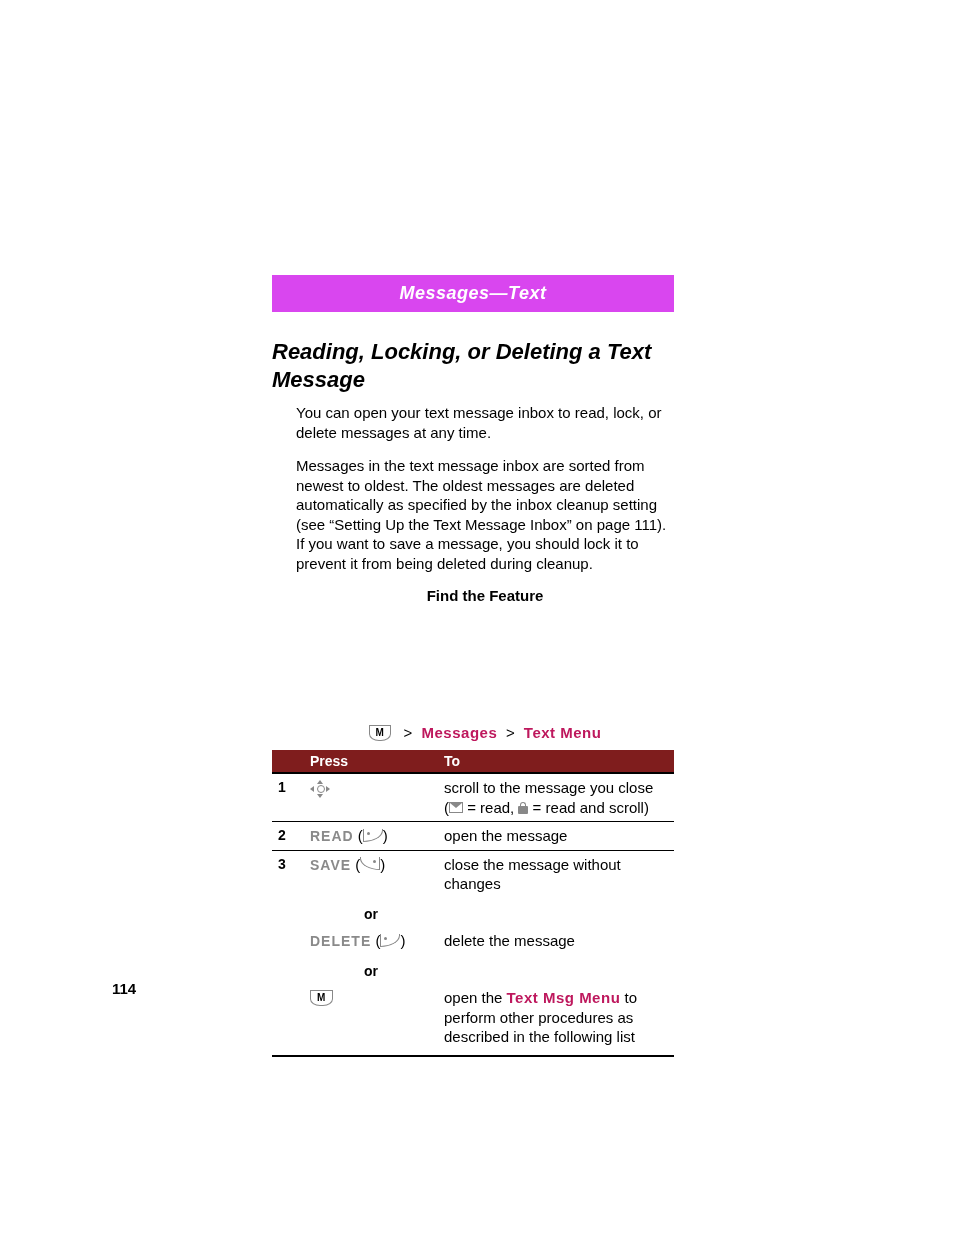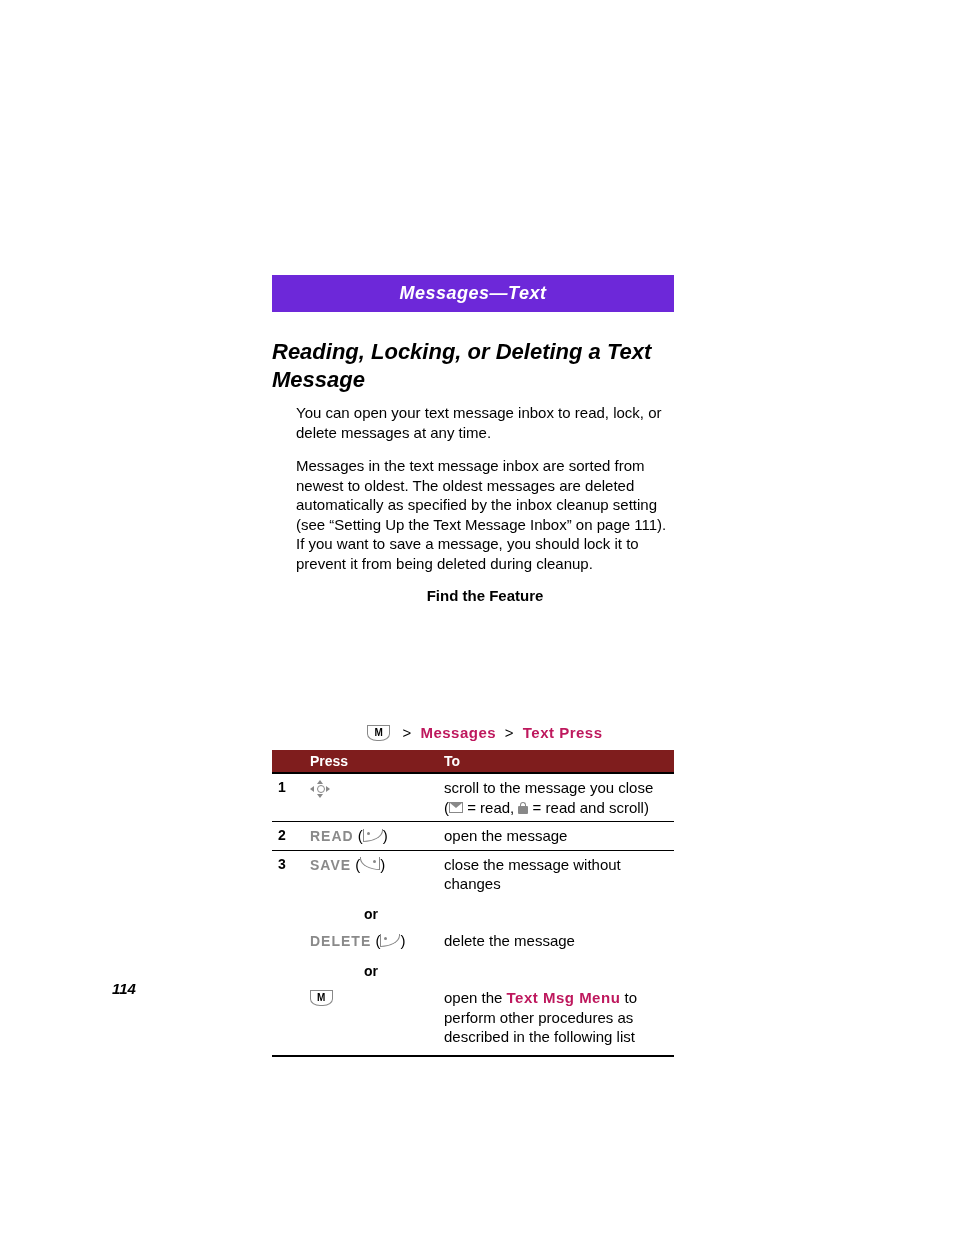--- a/index.html
+++ b/index.html
@@ -12,21 +12,21 @@
   }
   .page {
     width: 954px;
     height: 1235px;
     box-sizing: border-box;
     margin: 0 auto;
     padding: 275px 280px 0 272px;
     position: relative;
   }
   .header-bar {
-    background: #6d28d9;
+    background: #d946ef;
     color: #fff;
     font-style: italic;
     font-weight: 700;
     font-size: 18px;
     text-align: center;
     padding: 8px 0;
     margin-bottom: 26px;
     letter-spacing: 0.5px;
   }
   .section-title {
@@ -215,21 +215,20 @@
     color:#be185d;
     font-weight:700;
     letter-spacing:0.5px;
   }
   .page-num {
     position: absolute;
     left: 112px;
     bottom: 238px;
     font-weight: 700;
     font-size: 15px;
-    font-style: italic;
   }
 </style>
 </head>
 <body>
 
 <div class="page">
 
   <div class="header-bar">
     <span>Messages—Text</span>
   </div>
@@ -240,21 +239,21 @@
   <p class="body-text">Messages in the text message inbox are sorted from newest to oldest. The oldest messages are deleted automatically as specified by the inbox cleanup setting (see “Setting Up the Text Message Inbox” on page 111). If you want to save a message, you should lock it to prevent it from being deleted during cleanup.</p>
 
   <div class="find-feature-row">
     <span class="find-label">Find the Feature</span>
     <span>
       <span class="menu-key">M</span>
       <span class="menu-path">
         <span class="sep">&gt;</span>
         <span class="gray-text">Messages</span>
         <span class="sep">&gt;</span>
-        <span class="gray-text">Text Press</span>
+        <span class="gray-text">Text Menu</span>
       </span>
     </span>
   </div>
 
   <table class="inst-table">
     <thead>
       <tr>
         <th class="col-step"></th>
         <th class="col-press">Press</th>
         <th>To</th>

